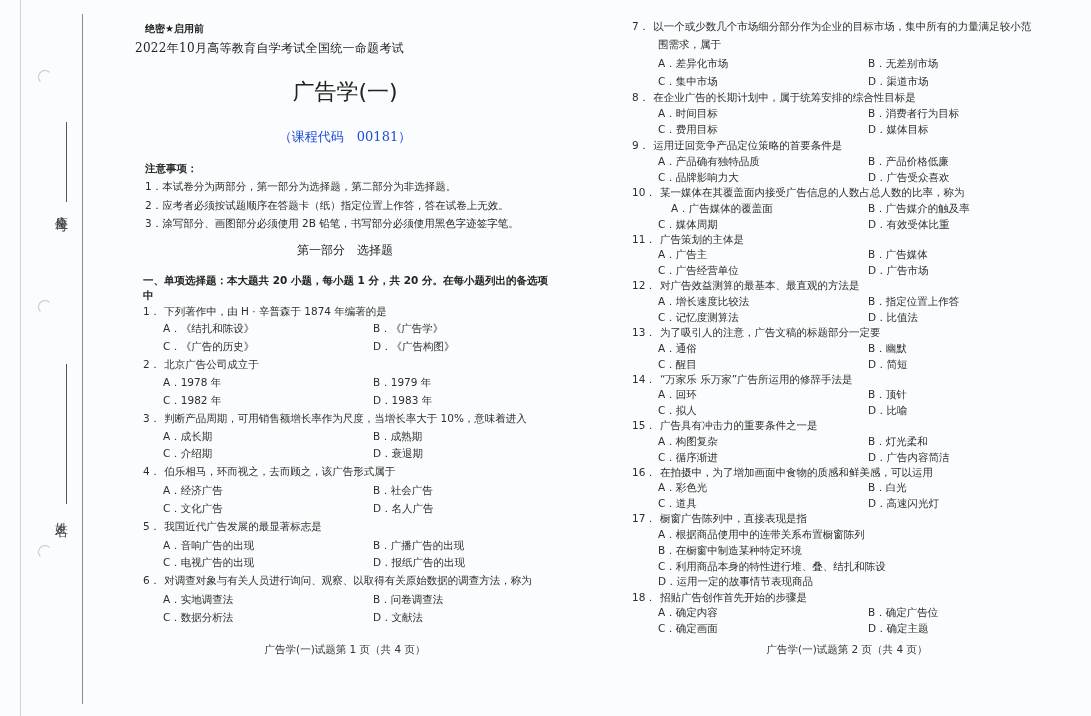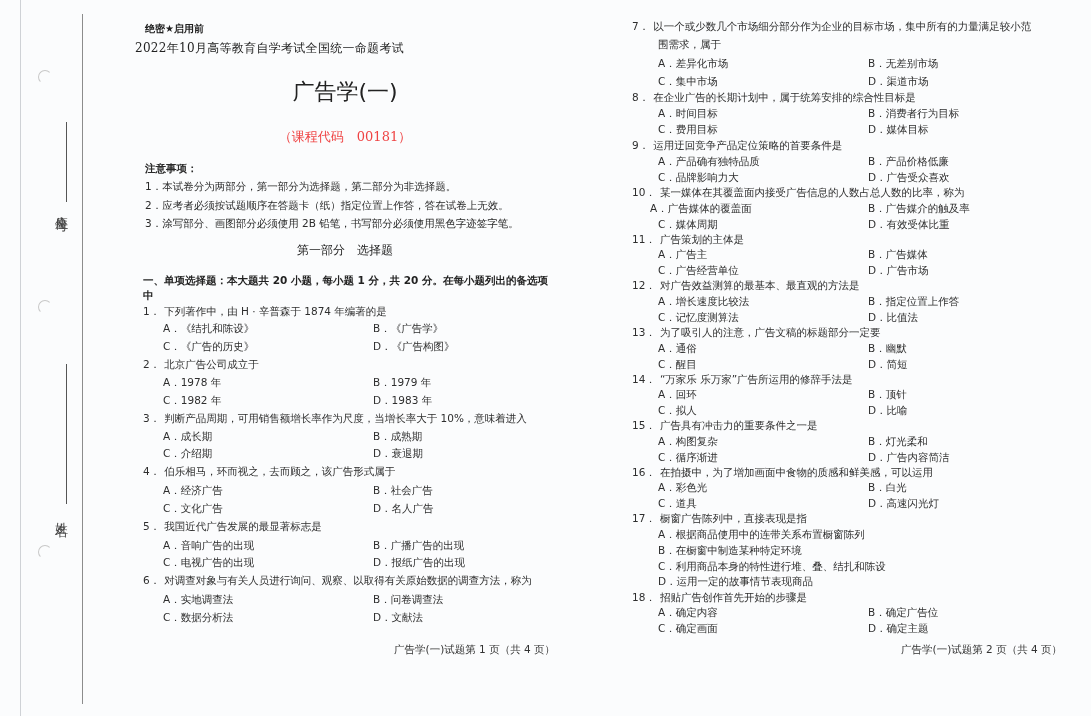--- a/index.html
+++ b/index.html
@@ -20,31 +20,31 @@
       display:flex; align-items:center;
     }
 
     .page { position:absolute; top:0; }
     .page.left { left:135px; width:420px; }
     .page.right { left:632px; width:430px; }
 
     .secret { position:absolute; left:10px; top:22px; font-size:10px; font-weight:bold; font-family:"DejaVu Sans", sans-serif; color:#222; }
     .exam-title { position:absolute; left:0; width:420px; top:40px; font-size:12px; color:#222; letter-spacing:0.3px; }
     .subject { position:absolute; left:0; width:420px; top:77px; text-align:center; font-size:22px; color:#222; font-family:"DejaVu Sans", sans-serif; }
-    .code { position:absolute; left:0; width:420px; top:128px; text-align:center; font-size:13px; color:#ef4444; }
+    .code { position:absolute; left:0; width:420px; top:128px; text-align:center; font-size:13px; color:#1d4ed8; }
     .notes-title { position:absolute; left:10px; top:162px; font-size:10.5px; font-weight:bold; font-family:"DejaVu Sans", sans-serif; }
     .note { position:absolute; left:10px; font-size:10.5px; font-family:"DejaVu Sans", sans-serif; color:#2a2a2a; white-space:nowrap; }
     .part-title { position:absolute; left:0; width:420px; top:242px; text-align:center; font-size:12px; font-family:"DejaVu Sans", sans-serif; color:#222; word-spacing:6px; }
     .section-head { position:absolute; left:8px; top:273px; width:410px; font-size:10.5px; font-weight:bold; font-family:"DejaVu Sans", sans-serif; line-height:15px; color:#222; }
     .section-head .l2 { padding-left:30px; display:block; }
 
     .q { position:absolute; font-size:10.5px; font-family:"DejaVu Sans", sans-serif; color:#2e2e2e; white-space:nowrap; }
     .q .num { display:inline-block; min-width:16px; text-align:right; margin-right:4px; }
     .opt { position:absolute; font-size:10.5px; font-family:"DejaVu Sans", sans-serif; color:#2e2e2e; white-space:nowrap; }
-    .footer { position:absolute; font-size:10.5px; font-family:"DejaVu Sans", sans-serif; color:#333; text-align:right; }
+    .footer { position:absolute; font-size:10.5px; font-family:"DejaVu Sans", sans-serif; color:#333; text-align:center; }
   </style>
 </head>
 <body>
 
 <div class="sheet">
   <div class="edge-line"></div>
   <div class="binding-line"></div>
   <div class="punch" style="top:70px"></div>
   <div class="punch" style="top:300px"></div>
   <div class="punch" style="top:545px"></div>
@@ -126,21 +126,21 @@
     <div class="opt" style="left:26px;top:123px">C．费用目标</div>
     <div class="opt" style="left:236px;top:123px">D．媒体目标</div>
 
     <div class="q" style="left:0;top:139px"><span class="num">9．</span><span>运用迂回竞争产品定位策略的首要条件是</span></div>
     <div class="opt" style="left:26px;top:155px">A．产品确有独特品质</div>
     <div class="opt" style="left:236px;top:155px">B．产品价格低廉</div>
     <div class="opt" style="left:26px;top:171px">C．品牌影响力大</div>
     <div class="opt" style="left:236px;top:171px">D．广告受众喜欢</div>
 
     <div class="q" style="left:0;top:186px"><span class="num">10．</span><span>某一媒体在其覆盖面内接受广告信息的人数占总人数的比率，称为</span></div>
-    <div class="opt" style="left:18px;top:202px">A．广告媒体的覆盖面</div>
+    <div class="opt" style="left:39px;top:202px">A．广告媒体的覆盖面</div>
     <div class="opt" style="left:236px;top:202px">B．广告媒介的触及率</div>
     <div class="opt" style="left:26px;top:218px">C．媒体周期</div>
     <div class="opt" style="left:236px;top:218px">D．有效受体比重</div>
 
     <div class="q" style="left:0;top:233px"><span class="num">11．</span><span>广告策划的主体是</span></div>
     <div class="opt" style="left:26px;top:248px">A．广告主</div>
     <div class="opt" style="left:236px;top:248px">B．广告媒体</div>
     <div class="opt" style="left:26px;top:264px">C．广告经营单位</div>
     <div class="opt" style="left:236px;top:264px">D．广告市场</div>
 

